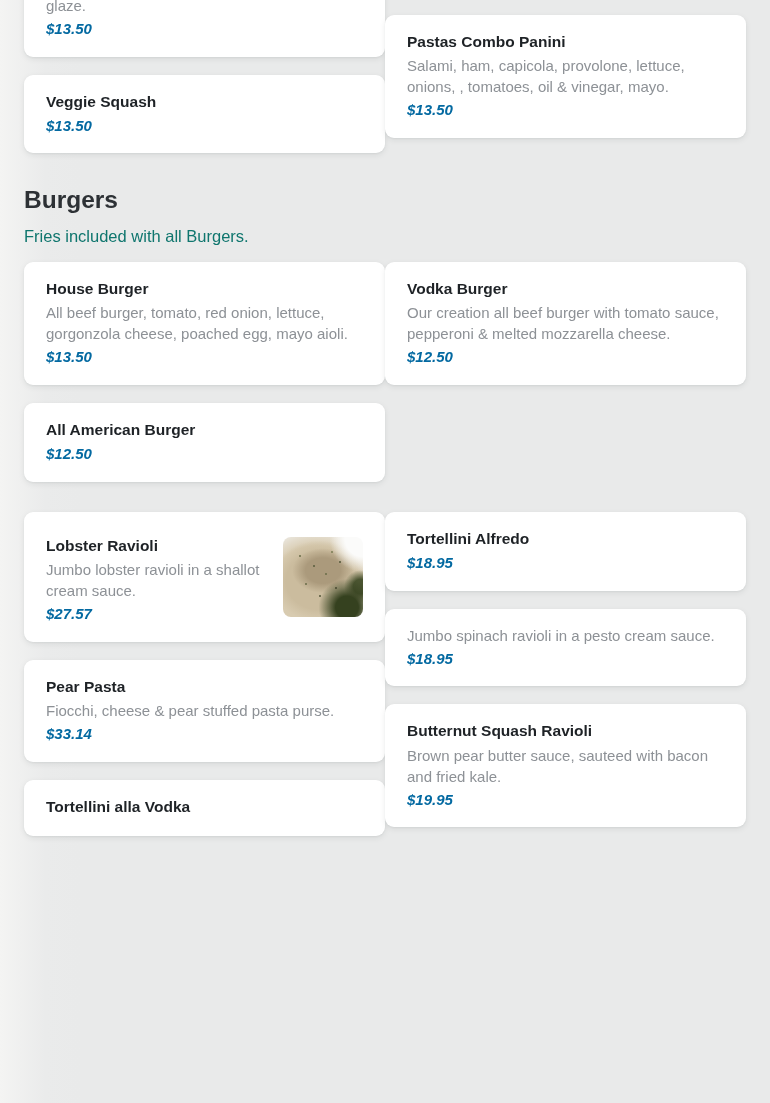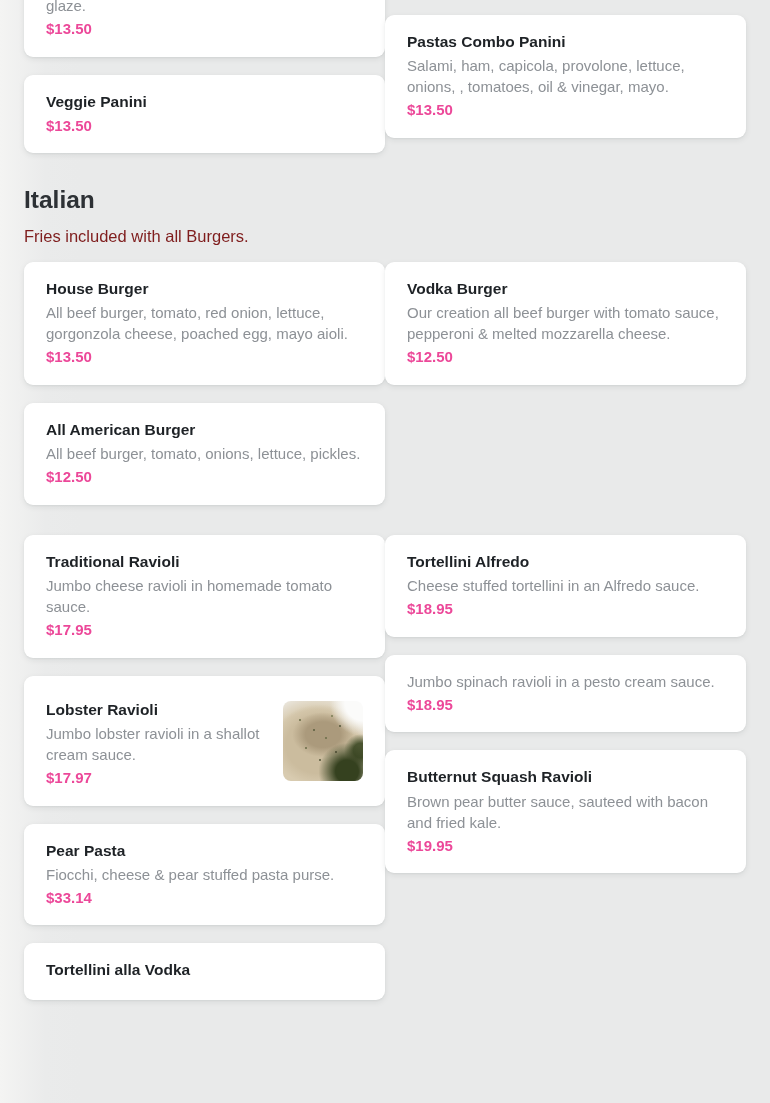--- a/index.html
+++ b/index.html
@@ -27,21 +27,21 @@
     margin: 0 0 8px 0;
     font-size: 24.5px;
     font-weight: 600;
     line-height: 1.35;
     color: #2d3135;
   }
   p.section-note {
     margin: 0 0 14px 0;
     font-size: 16.5px;
     line-height: 1.4;
-    color: #7f1d1d;
+    color: #0f766e;
   }
   .cards {
     display: flex;
     align-items: flex-start;
   }
   .col {
     flex: 1 1 0;
     min-width: 0;
     display: flex;
     flex-direction: column;
@@ -70,21 +70,22 @@
     margin: 0;
     font-size: 15px;
     line-height: 1.4;
     color: #8d9196;
   }
   .item-price {
     margin: 2px 0 0 0;
     font-size: 15px;
     font-weight: 700;
     line-height: 1.5;
-    color: #ec4899;
+    color: #0369a1;
+    font-style: italic;
   }
   .card-row {
     display: flex;
     align-items: center;
   }
   .card-row .text-block {
     flex: 1 1 auto;
     min-width: 0;
     margin-top: 7px;
   }
@@ -125,92 +126,85 @@
 <main>
 
   <section class="menu-section first">
     <div class="cards">
       <div class="col">
         <article class="card cut-top">
           <p class="item-desc">glaze.</p>
           <p class="item-price">$13.50</p>
         </article>
         <article class="card">
-          <h3 class="item-name">Veggie Panini</h3>
+          <h3 class="item-name">Veggie Squash</h3>
           <p class="item-price">$13.50</p>
         </article>
       </div>
       <div class="col">
         <article class="card offset-top">
           <h3 class="item-name">Pastas Combo Panini</h3>
           <p class="item-desc">Salami, ham, capicola, provolone, lettuce, onions, , tomatoes, oil &amp; vinegar, mayo.</p>
           <p class="item-price">$13.50</p>
         </article>
       </div>
     </div>
   </section>
 
   <section class="menu-section">
-    <h2 class="section-heading">Italian</h2>
+    <h2 class="section-heading">Burgers</h2>
     <p class="section-note">Fries included with all Burgers.</p>
     <div class="cards">
       <div class="col">
         <article class="card">
           <h3 class="item-name">House Burger</h3>
           <p class="item-desc">All beef burger, tomato, red onion, lettuce, gorgonzola cheese, poached egg, mayo aioli.</p>
           <p class="item-price">$13.50</p>
         </article>
         <article class="card">
           <h3 class="item-name">All American Burger</h3>
-          <p class="item-desc">All beef burger, tomato, onions, lettuce, pickles.</p>
           <p class="item-price">$12.50</p>
         </article>
       </div>
       <div class="col">
         <article class="card">
           <h3 class="item-name">Vodka Burger</h3>
           <p class="item-desc">Our creation all beef burger with tomato sauce, pepperoni &amp; melted mozzarella cheese.</p>
           <p class="item-price">$12.50</p>
         </article>
       </div>
     </div>
   </section>
 
   <section class="menu-section">
     <div class="cards">
       <div class="col">
-        <article class="card">
-          <h3 class="item-name">Traditional Ravioli</h3>
-          <p class="item-desc">Jumbo cheese ravioli in homemade tomato sauce.</p>
-          <p class="item-price">$17.95</p>
-        </article>
         <article class="card">
           <div class="card-row">
             <div class="text-block">
               <h3 class="item-name">Lobster Ravioli</h3>
               <p class="item-desc">Jumbo lobster ravioli in a shallot cream sauce.</p>
-              <p class="item-price">$17.97</p>
+              <p class="item-price">$27.57</p>
             </div>
             <div class="dish-photo"></div>
           </div>
         </article>
         <article class="card">
           <h3 class="item-name">Pear Pasta</h3>
           <p class="item-desc">Fiocchi, cheese &amp; pear stuffed pasta purse.</p>
           <p class="item-price">$33.14</p>
         </article>
         <article class="card">
           <h3 class="item-name">Tortellini alla Vodka</h3>
 
         </article>
       </div>
       <div class="col">
         <article class="card">
           <h3 class="item-name">Tortellini Alfredo</h3>
-          <p class="item-desc">Cheese stuffed tortellini in an Alfredo sauce.</p>
           <p class="item-price">$18.95</p>
         </article>
         <article class="card">
           <p class="item-desc">Jumbo spinach ravioli in a pesto cream sauce.</p>
           <p class="item-price">$18.95</p>
         </article>
         <article class="card">
           <h3 class="item-name">Butternut Squash Ravioli</h3>
           <p class="item-desc">Brown pear butter sauce, sauteed with bacon and fried kale.</p>
           <p class="item-price">$19.95</p>

